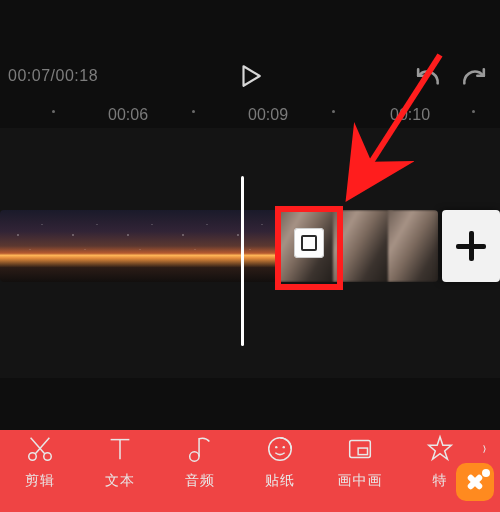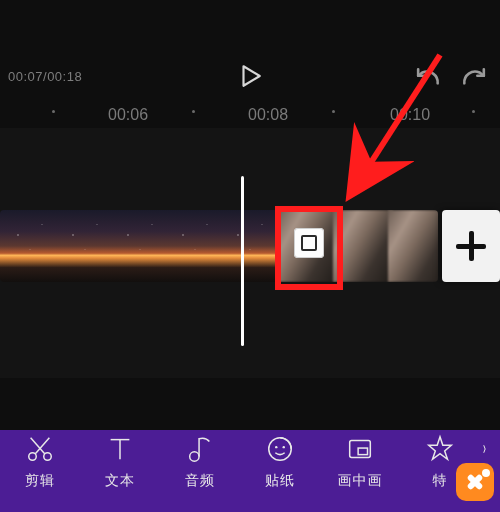--- a/index.html
+++ b/index.html
@@ -27,21 +27,21 @@
     top: 54px;
     width: 100%;
     height: 44px;
     display: flex;
     align-items: center;
     color: #8a8a8a;
   }
   .timecode {
     position: absolute;
     left: 8px;
-    font-size: 13px;
+    font-size: 16px;
     letter-spacing: 0.5px;
     color: #7d7d7d;
   }
   .play-btn {
     position: absolute;
     left: 50%;
     transform: translateX(-50%);
     width: 26px;
     height: 26px;
   }
@@ -200,21 +200,21 @@
   
   .toolbar {
     position: absolute;
     left: 0;
     bottom: 0;
     width: 100%;
     height: 78px;
     display: flex;
     align-items: flex-start;
     padding-top: 4px;
-    background: #4c1d95;
+    background: #ef4444;
   }
   .tool {
     width: 80px;
     flex: 0 0 80px;
     display: flex;
     flex-direction: column;
     align-items: center;
     color: #e8e8e8;
     font-size: 14px;
     gap: 8px;
@@ -291,21 +291,21 @@
         <path d="M4 16 A10 10 0 0 1 18 6 L22 9" fill="none" stroke="#9a9a9a" stroke-width="2.4" stroke-linecap="round"></path>
         <path d="M22 3 L22 9 L16 9" fill="none" stroke="#9a9a9a" stroke-width="2.4" stroke-linecap="round" stroke-linejoin="round"></path>
       </svg>
     </div>
   </div>
 
   <div class="ruler">
     <div class="dot" style="left:52px"></div>
     <div class="tick" style="left:108px">00:06</div>
     <div class="dot" style="left:192px"></div>
-    <div class="tick" style="left:248px">00:08</div>
+    <div class="tick" style="left:248px">00:09</div>
     <div class="dot" style="left:332px"></div>
     <div class="tick" style="left:390px">00:10</div>
     <div class="dot" style="left:472px"></div>
   </div>
 
   <div class="timeline-wrap">
 
     <div class="clip-track">
 
       <div class="clip clip-a">

